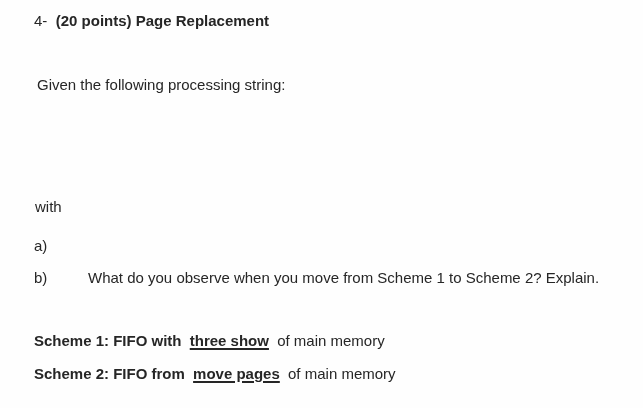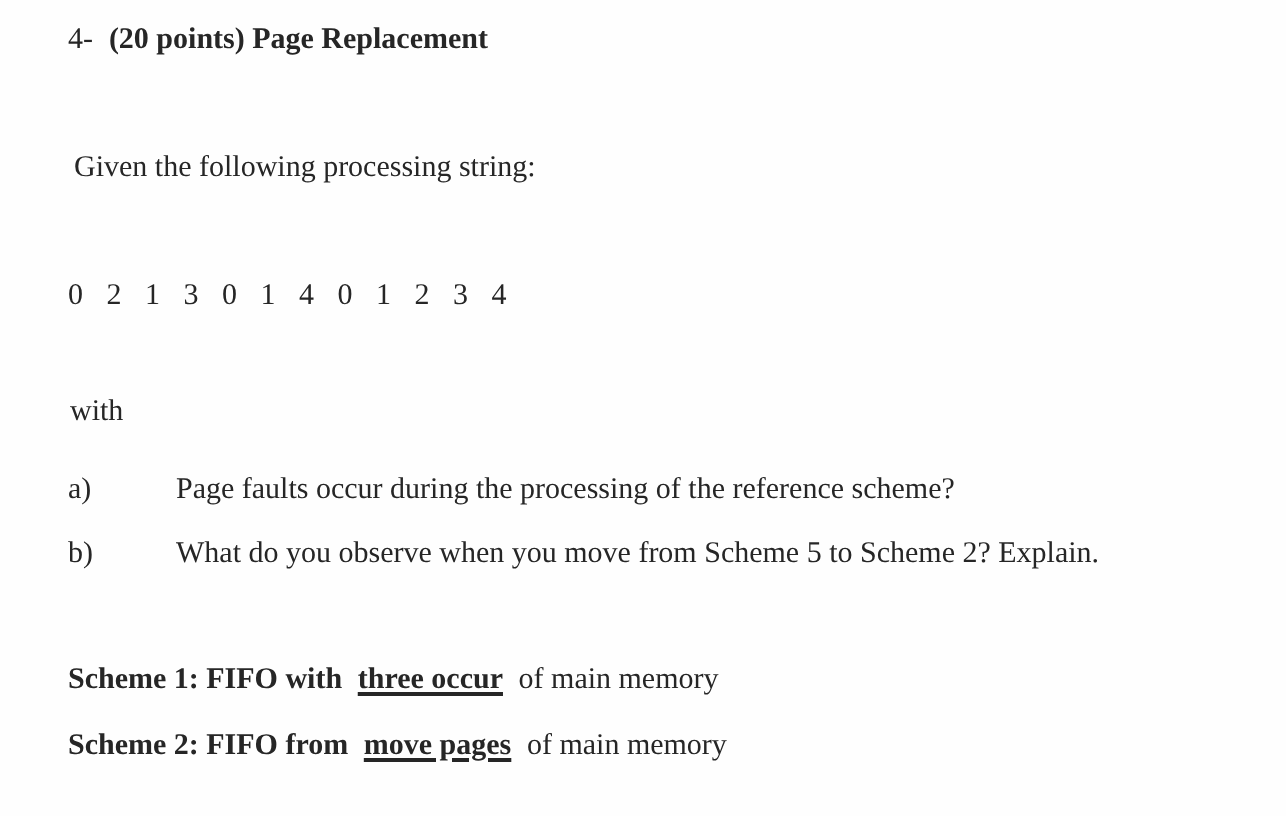--- a/index.html
+++ b/index.html
@@ -5,21 +5,21 @@
   html, body {
     margin: 0;
     padding: 0;
     background: #ffffff;
   }
   .page {
     position: relative;
     width: 643px;
     height: 408px;
     background: #fefefe;
-    font-family: Liberation Serif, serif;
+    font-family: Liberation Sans, sans-serif;
     font-size: 15px;
     color: #262626;
     overflow: hidden;
   }
   .line {
     position: absolute;
     line-height: 1.15;
     white-space: nowrap;
   }
   .bold { font-weight: bold; }
@@ -47,37 +47,35 @@
 
 <div class="page">
 
   <div class="line l-heading">
     <span class="num">4-</span>
     <span class="bold">(20 points) Page Replacement</span>
   </div>
 
   <div class="line l-intro">Given the following processing string:</div>
 
-  <div class="line l-ref">0 2 1 3 0 1 4 0 1 2 3 4</div>
 
   <div class="line l-show">with</div>
 
   <div class="line l-qa l-qa-a">
     <span class="qlabel">a)</span>
-    <span class="qtext">Page faults occur during the processing of the reference scheme?</span>
   </div>
 
   <div class="line l-qa l-qa-b">
     <span class="qlabel">b)</span>
-    <span class="qtext">What do you observe when you move from Scheme 5 to Scheme 2? Explain.</span>
+    <span class="qtext">What do you observe when you move from Scheme 1 to Scheme 2? Explain.</span>
   </div>
 
   <div class="line l-scheme l-s1">
     <span class="bold">Scheme 1: FIFO with</span>
-    <span class="bold underl">three occur</span>
+    <span class="bold underl">three show</span>
     <span>of main memory</span>
   </div>
 
   <div class="line l-scheme l-s2">
     <span class="bold">Scheme 2: FIFO from</span>
     <span class="bold underl">move pages</span>
     <span>of main memory</span>
   </div>
 
 </div>

